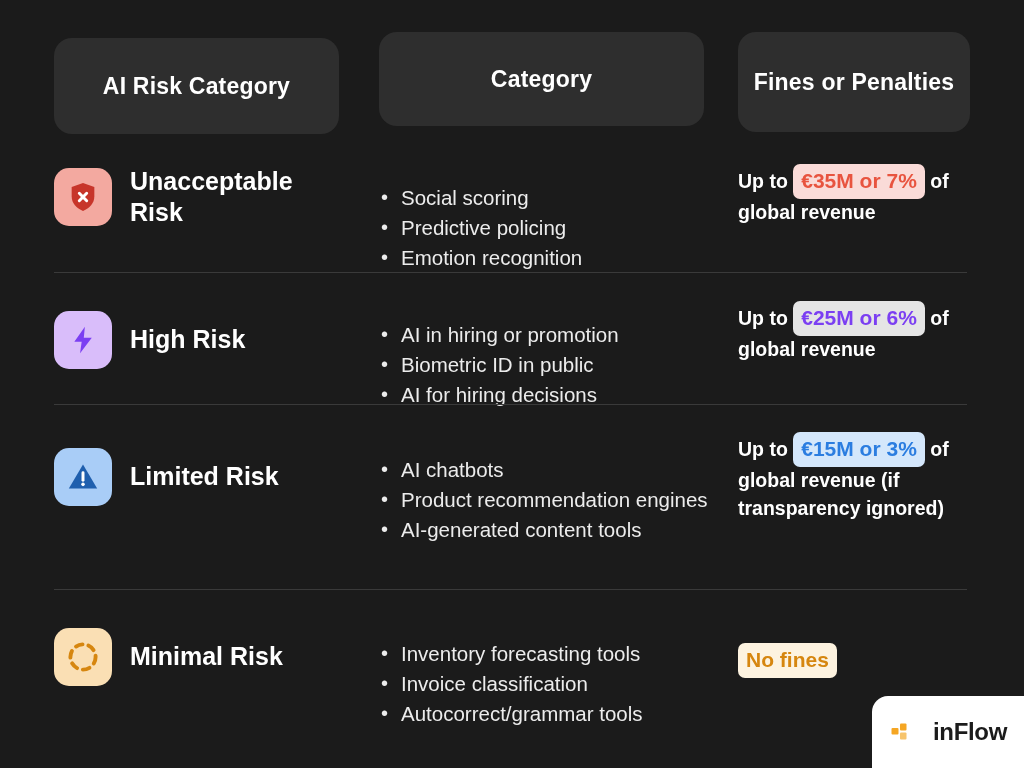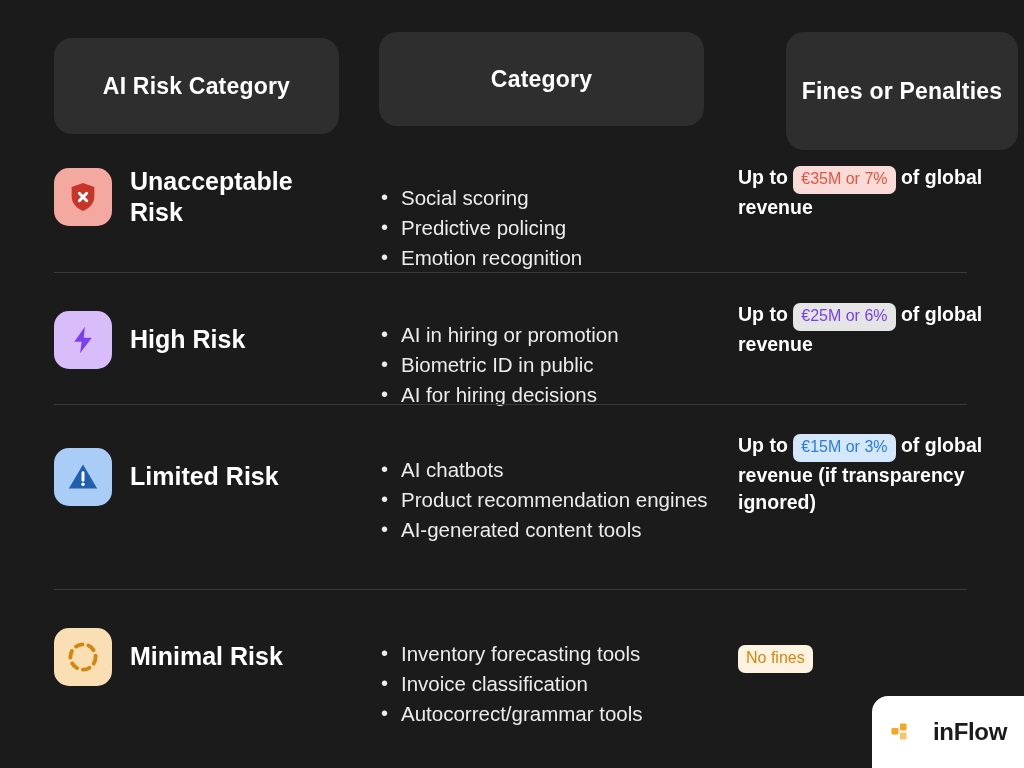--- a/index.html
+++ b/index.html
@@ -42,21 +42,21 @@
     font-weight: bold;
     font-size: 23px;
     letter-spacing: .2px;
     color: #ffffff;
     line-height: 1.22;
     padding: 12px 10px;
     box-sizing: border-box;
   }
   .head-cat { left: 0; top: 6px; width: 285px; height: 96px; }
   .head-ex  { left: 325px; top: 0px; width: 325px; height: 94px; }
-  .head-fin { left: 684px; top: 0px; width: 232px; height: 118px; margin-left: 48px; }
+  .head-fin { left: 684px; top: 0px; width: 232px; height: 100px; }
 
   
   .row {
     position: absolute;
     left: 54px;
     width: 916px;
   }
   .divider {
     position: absolute;
     left: 54px;
@@ -127,22 +127,22 @@
     width: 250px;
     font-weight: bold;
     font-size: 19.5px;
     line-height: 1.42;
     color: #ffffff;
   }
   .pill {
     display: inline-block;
     border-radius: 7px;
     padding: 2px 8px 3px 8px;
-    font-weight: normal;
-    font-size: 16px;
+    font-weight: bold;
+    font-size: 21px;
     vertical-align: baseline;
   }
   .pill-red    { background: #fadbd8; color: #e8543f; }
   .pill-purple { background: #e5e5e5; color: #7b3ff2; }
   .pill-blue   { background: #d4e7fb; color: #2b7de0; }
   .pill-cream  { background: #fdf3e0; color: #d6860f; }
 
   
   #row1 { top: 160px; height: 95px; }
   #row1 .cat-cell { top: 6px; }

